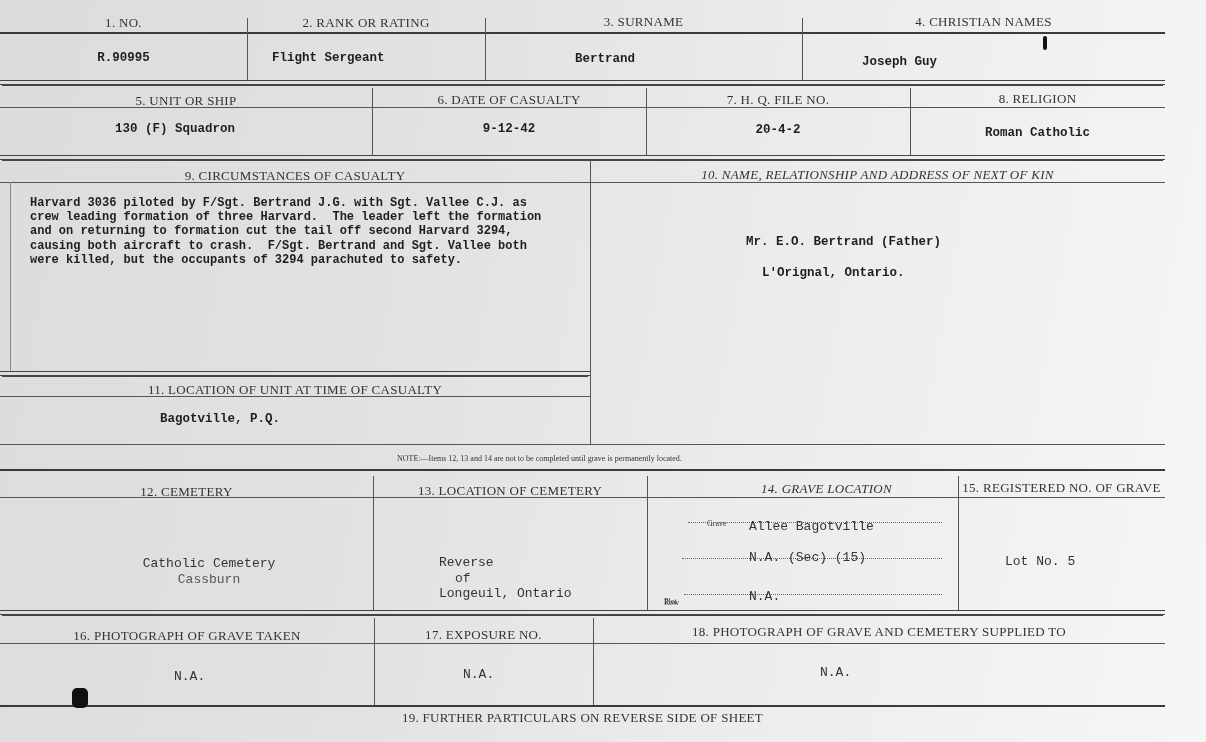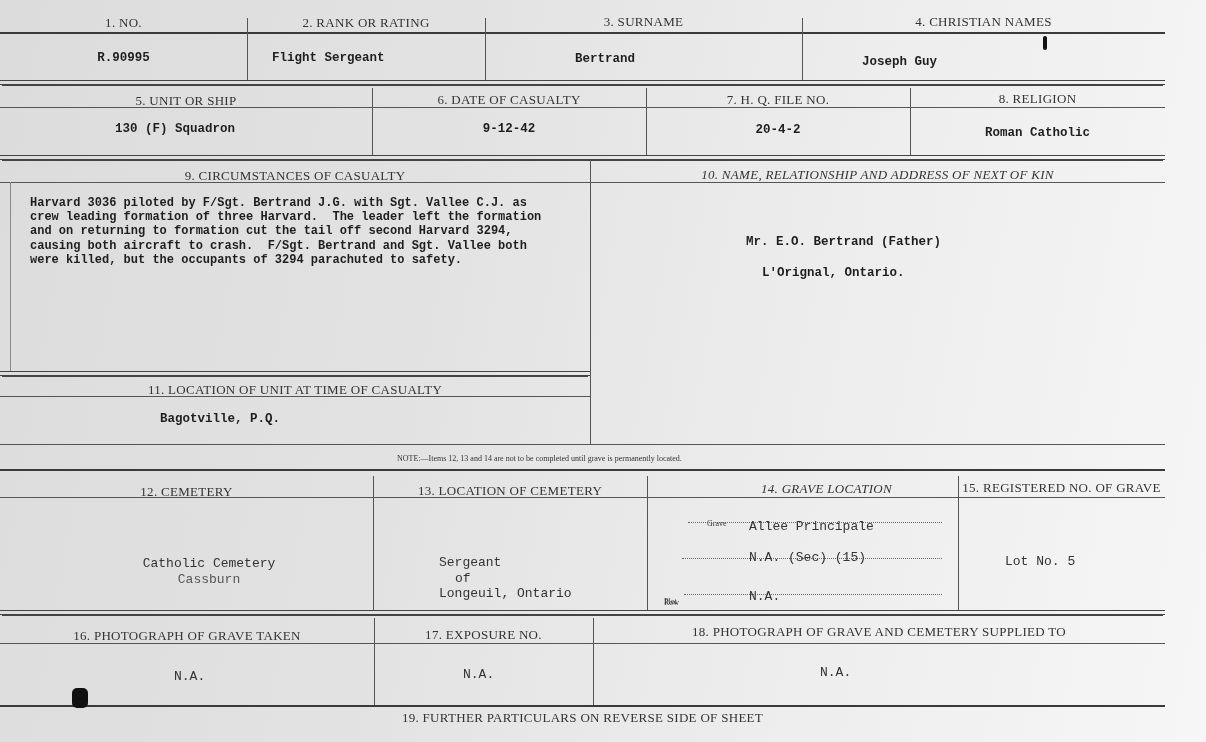--- a/index.html
+++ b/index.html
@@ -98,27 +98,27 @@
 <div class="vline" style="left:958px;top:476px;height:134px;"></div>
 
 <div class="label" style="left:0;width:373px;top:484px;">12. Cemetery</div>
 <div class="label" style="left:373px;width:274px;top:483px;">13. Location of Cemetery</div>
 <div class="label" style="left:671px;width:311px;top:481px;font-style:italic;">14. Grave Location</div>
 <div class="label" style="left:958px;width:207px;top:480px;">15. Registered No. of Grave</div>
 
 <div class="type light center" style="left:0;width:418px;top:556px;">Catholic Cemetery</div>
 <div class="type light center" style="left:0;width:418px;top:572px;color:#555;">Cassburn</div>
 
-<div class="type light" style="left:439px;top:555px;">Sergeant</div>
+<div class="type light" style="left:439px;top:555px;">Reverse</div>
 <div class="type light" style="left:455px;top:571px;">of</div>
 <div class="type light" style="left:439px;top:586px;">Longeuil, Ontario</div>
 
 <div class="smalllabel" style="left:664px;top:519px;margin-left:43px;">Grave</div>
 <div class="dots" style="left:688px;top:522px;width:254px;"></div>
-<div class="type light" style="left:749px;top:519px;">Allee Principale</div>
+<div class="type light" style="left:749px;top:519px;">Allee Bagotville</div>
 
 <div class="smalllabel" style="left:664px;top:561px;margin-top:36px;">Plot</div>
 <div class="dots" style="left:682px;top:558px;width:260px;"></div>
 <div class="type light" style="left:749px;top:550px;">N.A. (Sec) (15)</div>
 
 <div class="smalllabel" style="left:664px;top:598px;">Row</div>
 <div class="dots" style="left:684px;top:594px;width:258px;"></div>
 <div class="type light" style="left:749px;top:589px;">N.A.</div>
 
 <div class="type light" style="left:1005px;top:554px;">Lot No. 5</div>

